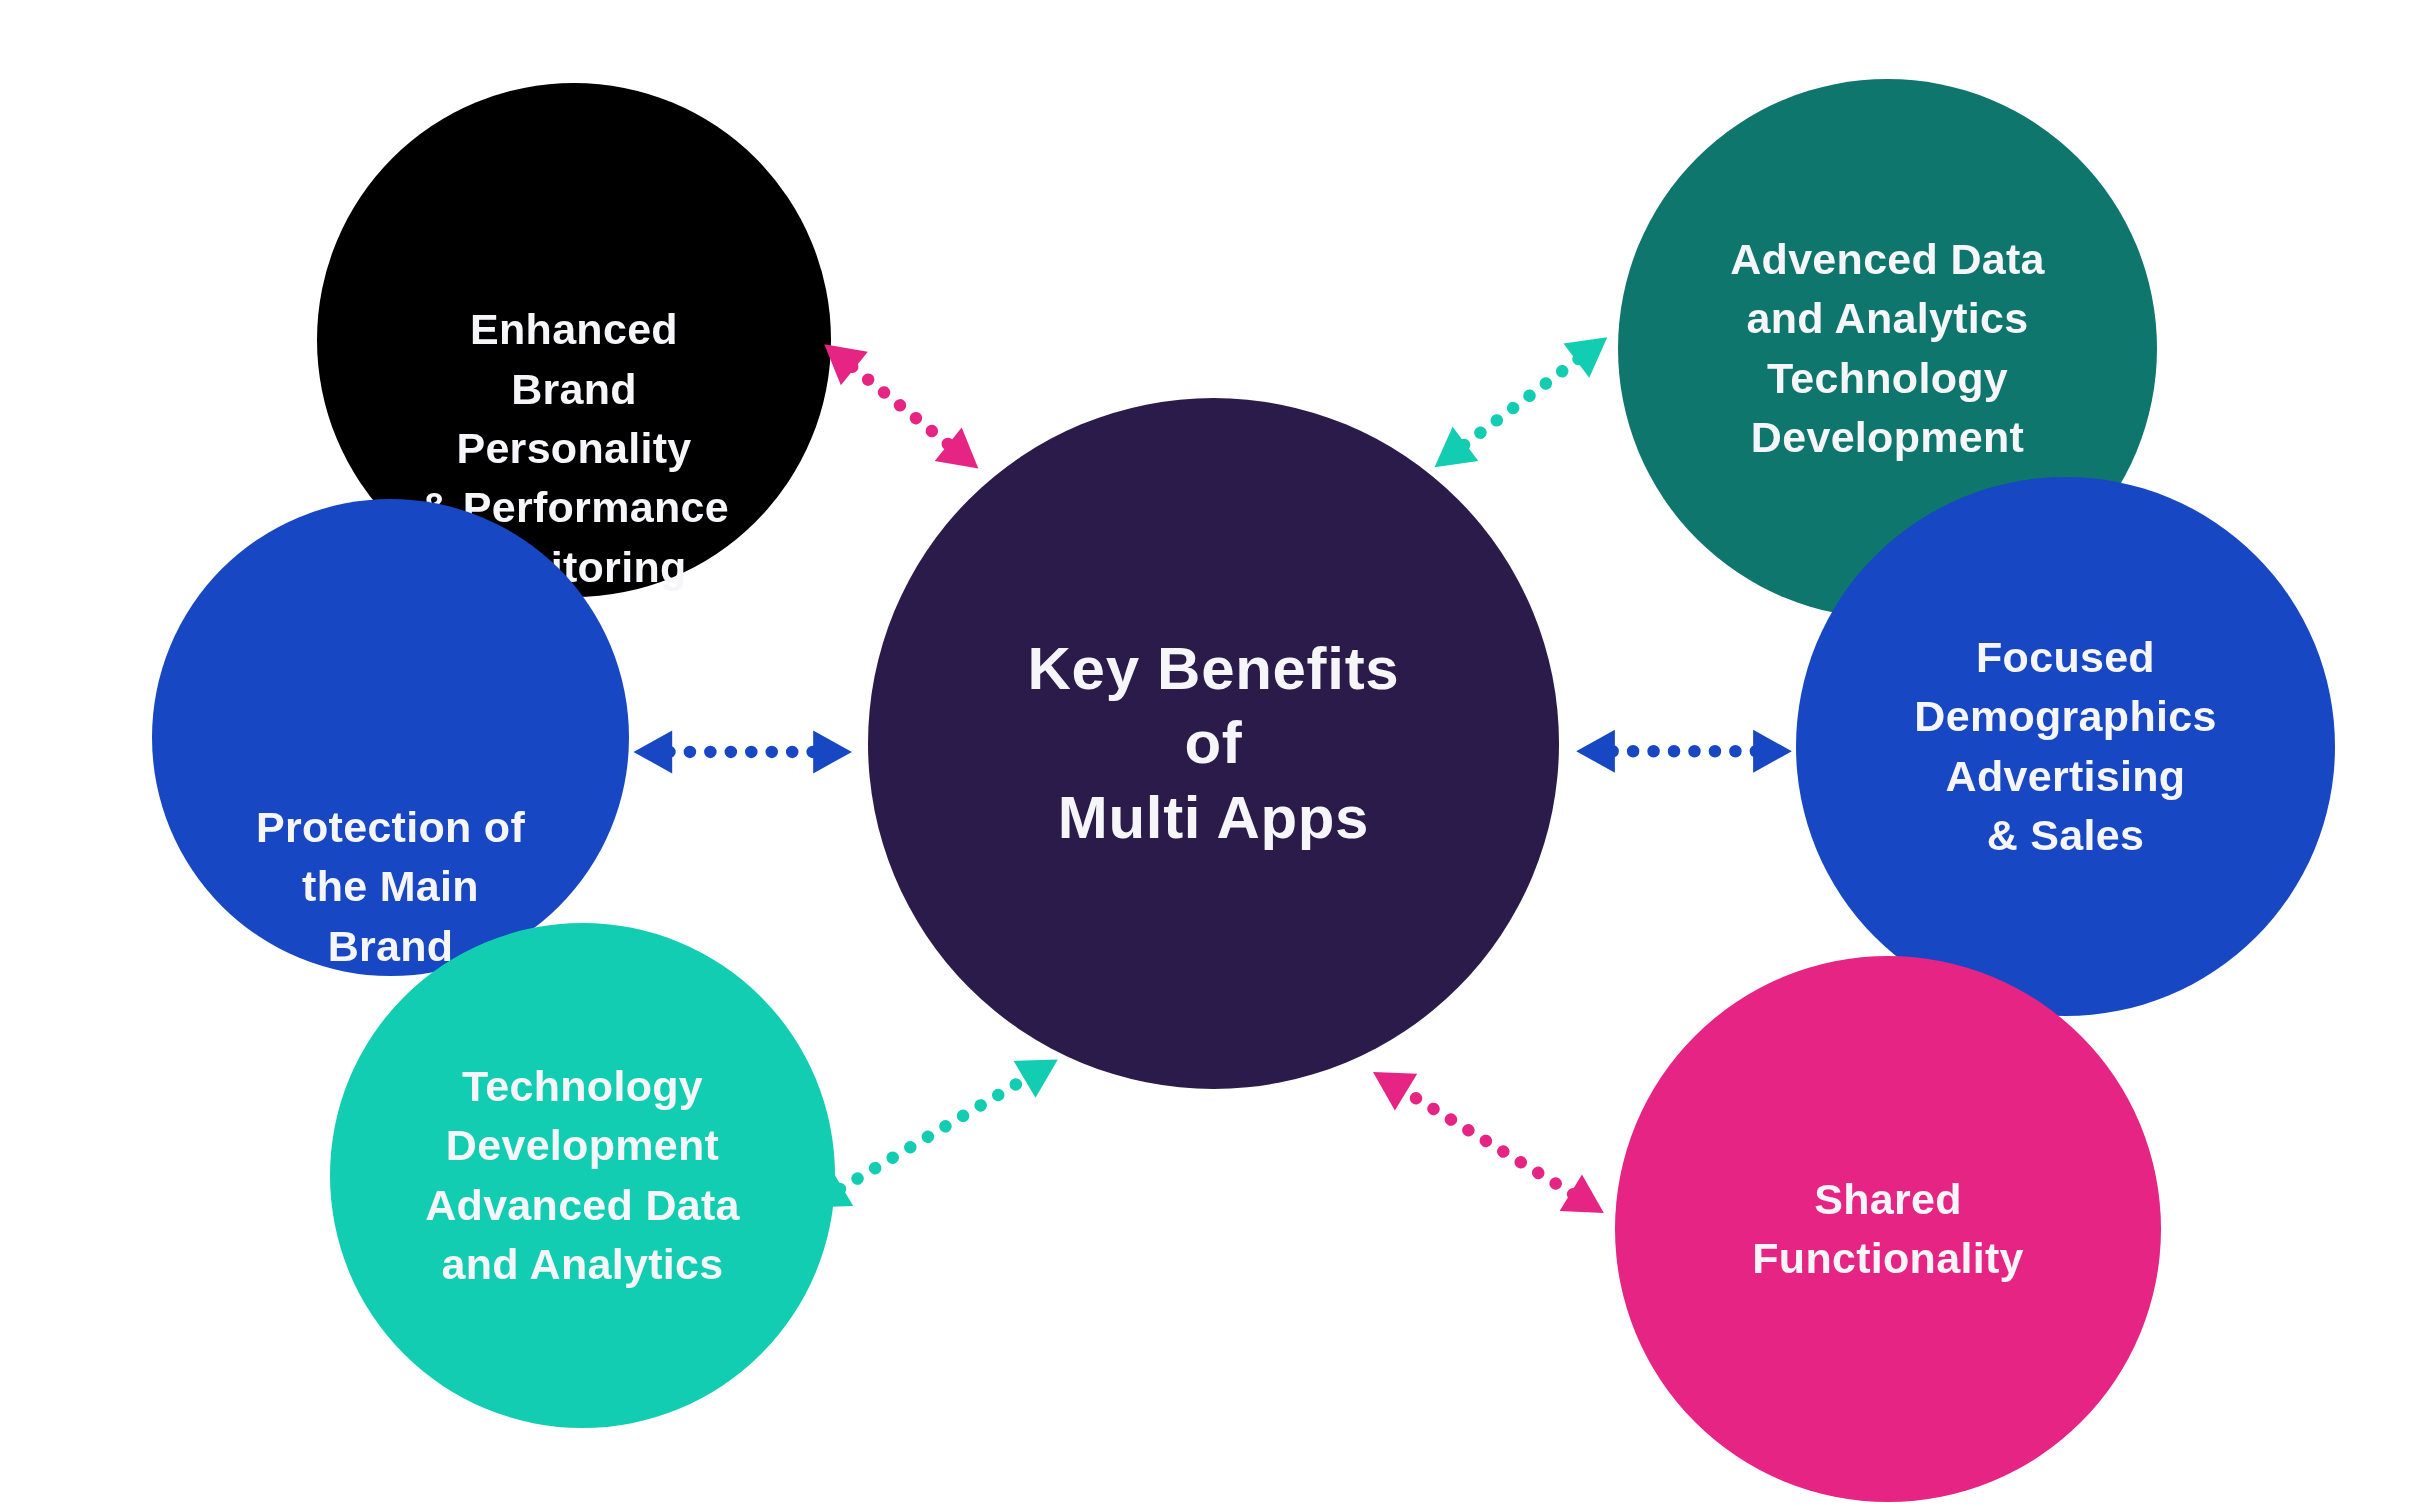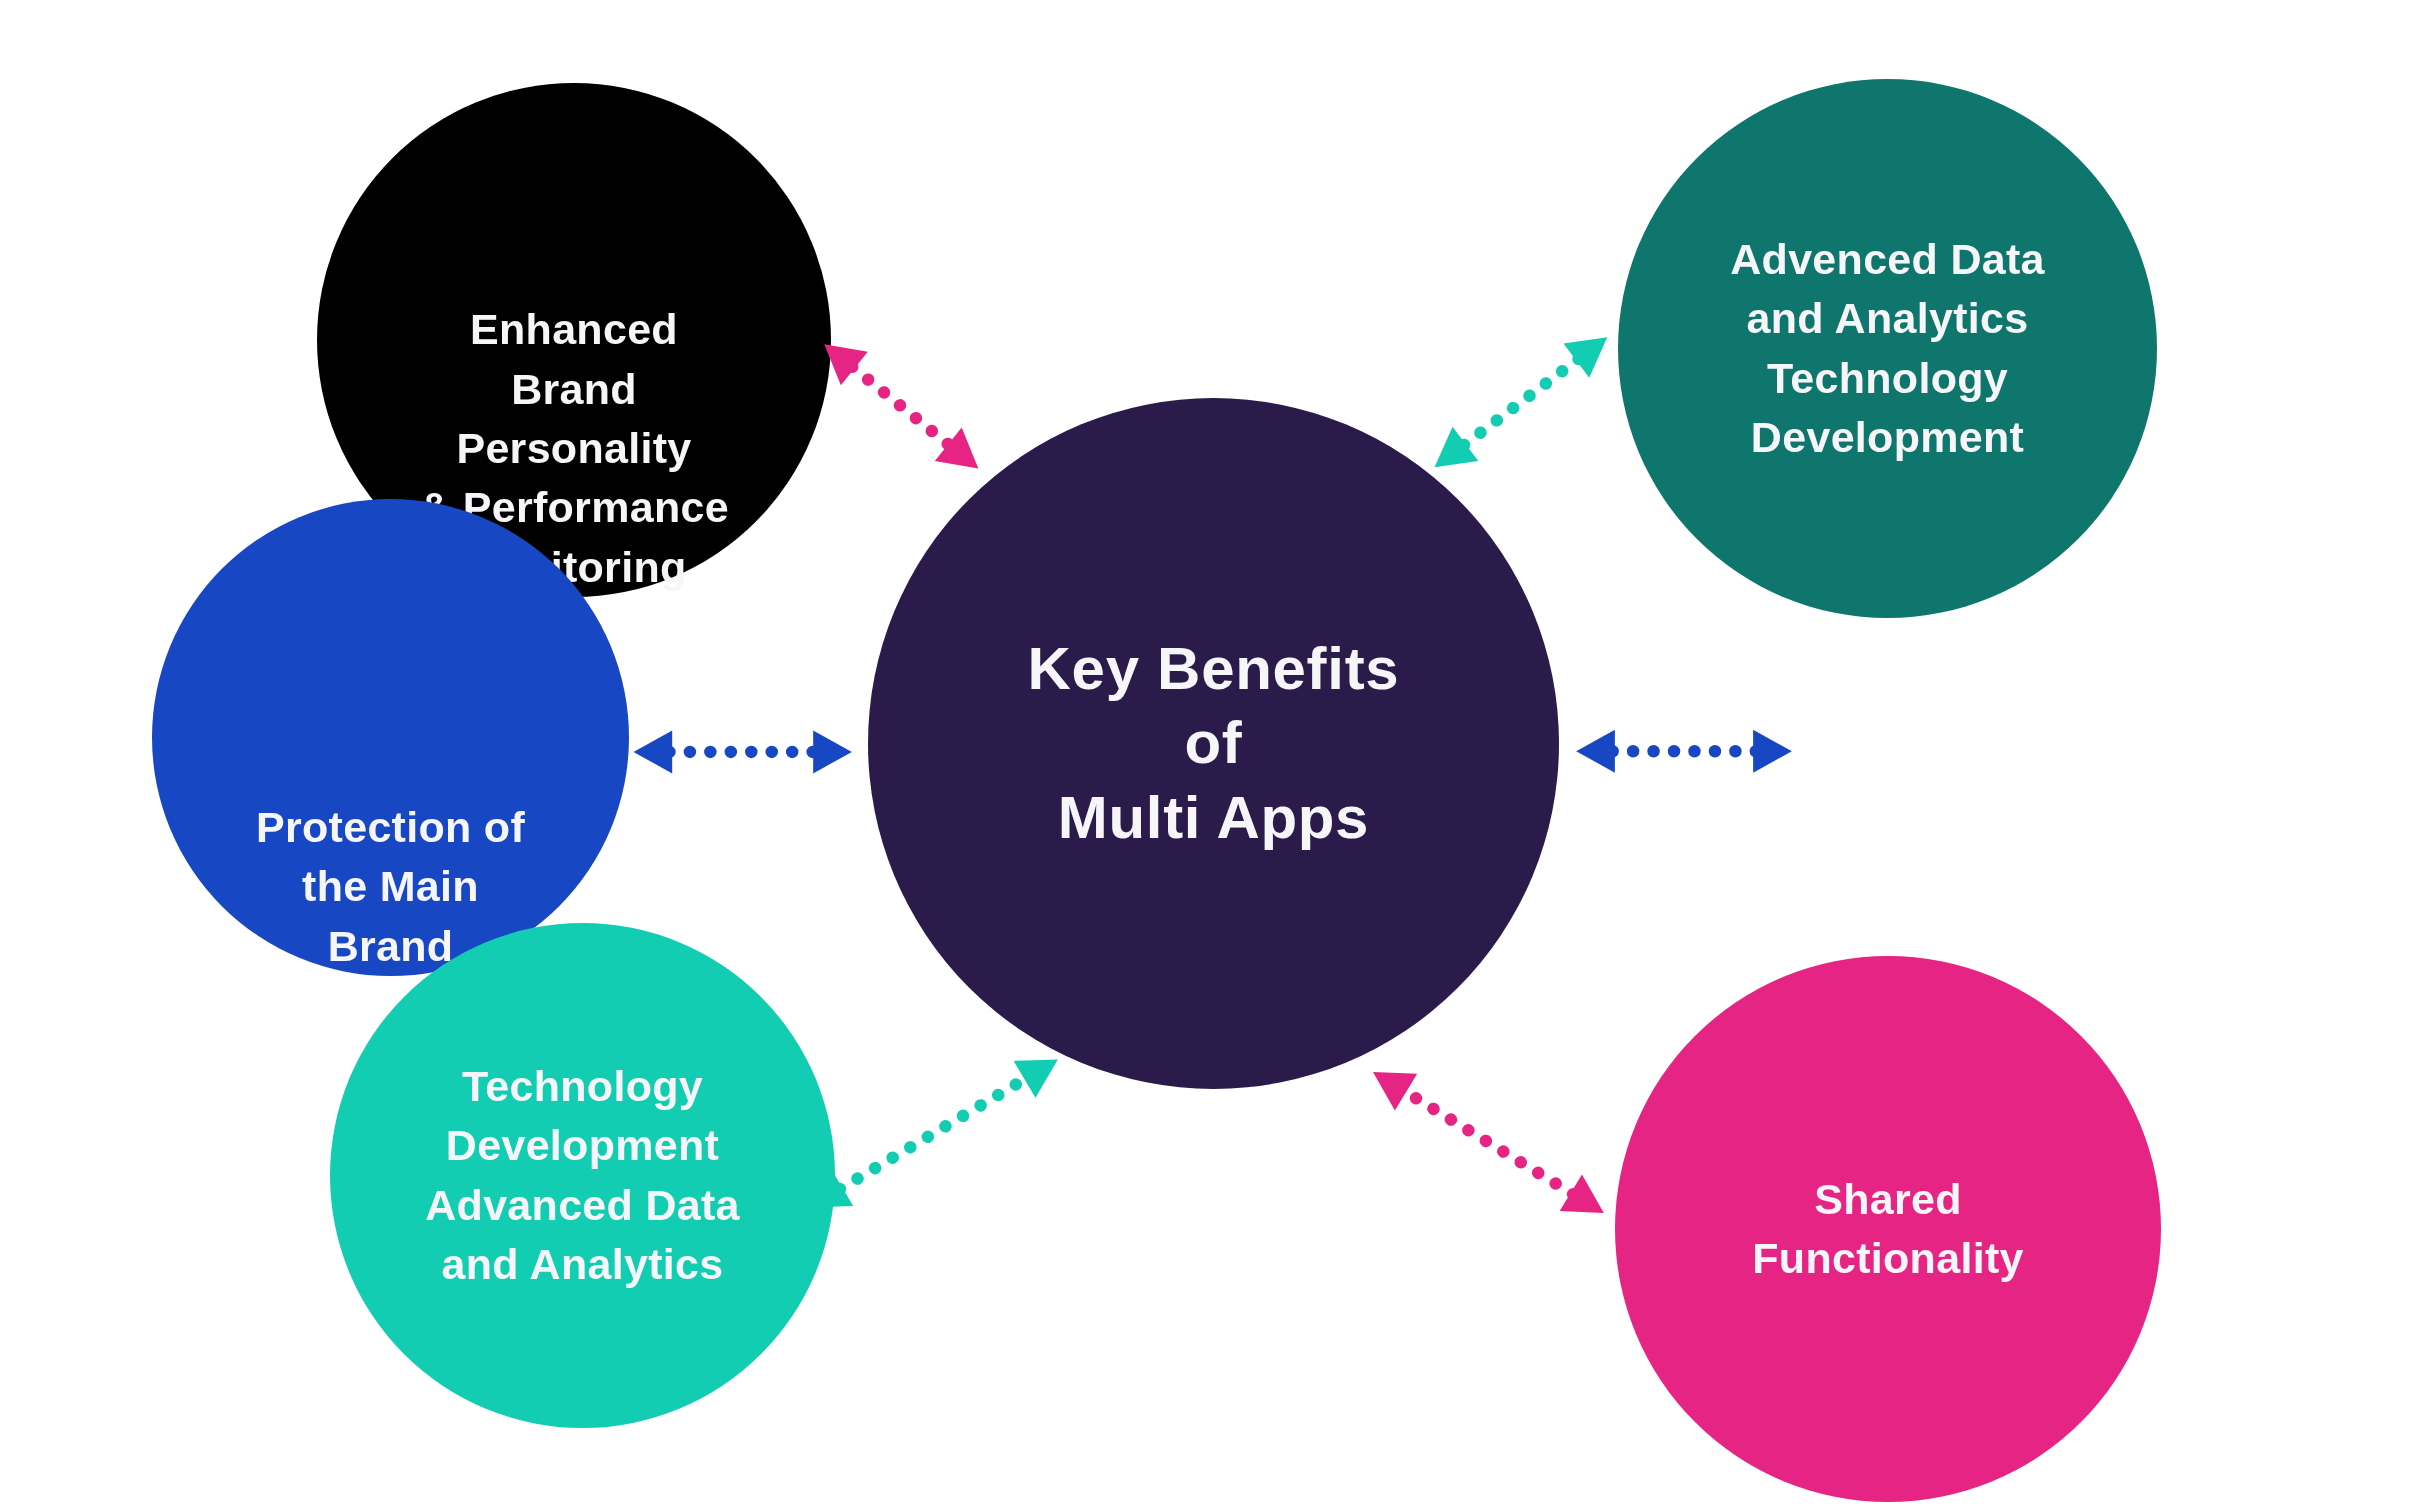--- a/index.html
+++ b/index.html
@@ -72,20 +72,26 @@
 Technology
 Development</div>
   </div>
 
   <div class="node node-left-blue" style="background: rgb(23, 71, 194); align-items: flex-end;">
     <div class="label">Protection of
 the Main
 Brand</div>
   </div>
 
+  <div class="node node-right-blue" style="background: rgb(23, 71, 194);">
+    <div class="label">Focused
+Demographics
+Advertising
+&amp; Sales</div>
+  </div>
 
   <div class="node node-bl-teal" style="background: rgb(18, 205, 178);">
     <div class="label">Technology
 Development
 Advanced Data
 and Analytics</div>
   </div>
 
   <div class="node node-br-pink" style="background: rgb(230, 36, 131);">
     <div class="label">Shared

